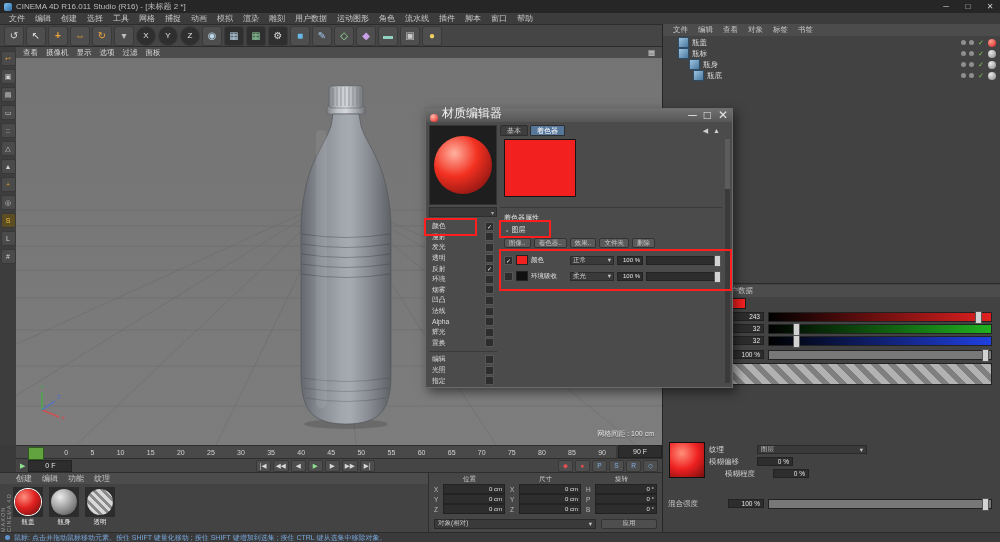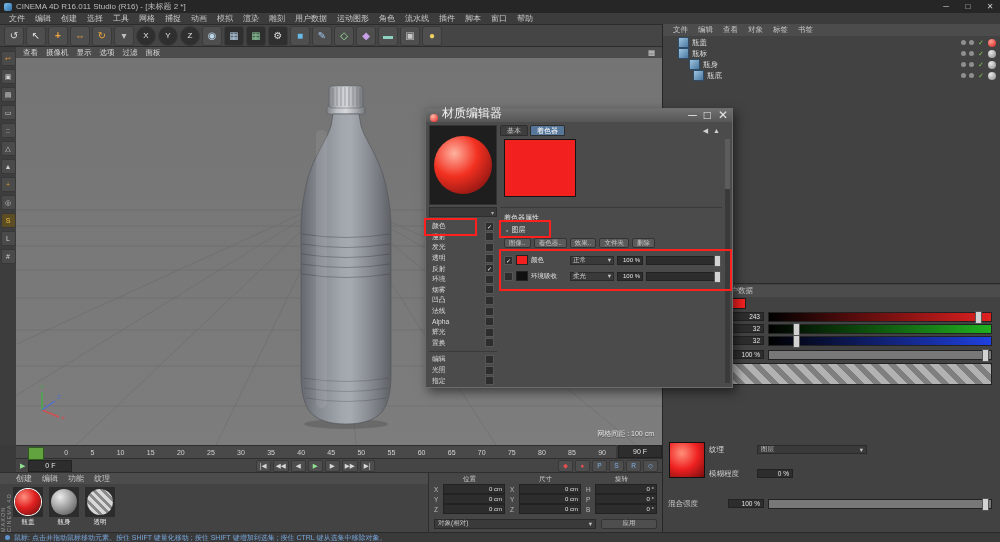--- a/index.html
+++ b/index.html
@@ -543,21 +543,26 @@
     </div>
     <div class="texthumb abs"></div>
     <div class="arow" style="top:420px;left:46px;">
       <span class="alabel" style="width:44px;">纹理</span>
       <span class="dropbox">
           <span>图层</span>
           <span>▾</span>
         </span>
       <span class="sp"></span>
     </div>
-    <div class="arow" style="top:444px;left:46px;">
+    <div class="arow" style="top:432px;left:46px;">
+      <span class="alabel" style="width:44px;">模糊偏移</span>
+      <span class="vbox">0 %</span>
+      <span class="sp"></span>
+    </div>
+    <div class="arow" style="top:444px;left:62px;">
       <span class="alabel" style="width:44px;">模糊程度</span>
       <span class="vbox">0 %</span>
       <span class="sp"></span>
     </div>
     <div class="arow" style="top:474px;">
       <span class="alabel">混合强度</span>
       <span class="vbox">100 %</span>
       <span class="sl">
           <i class="fill" style="width:100%;"></i>
           <i class="th" style="left:96%;"></i>

